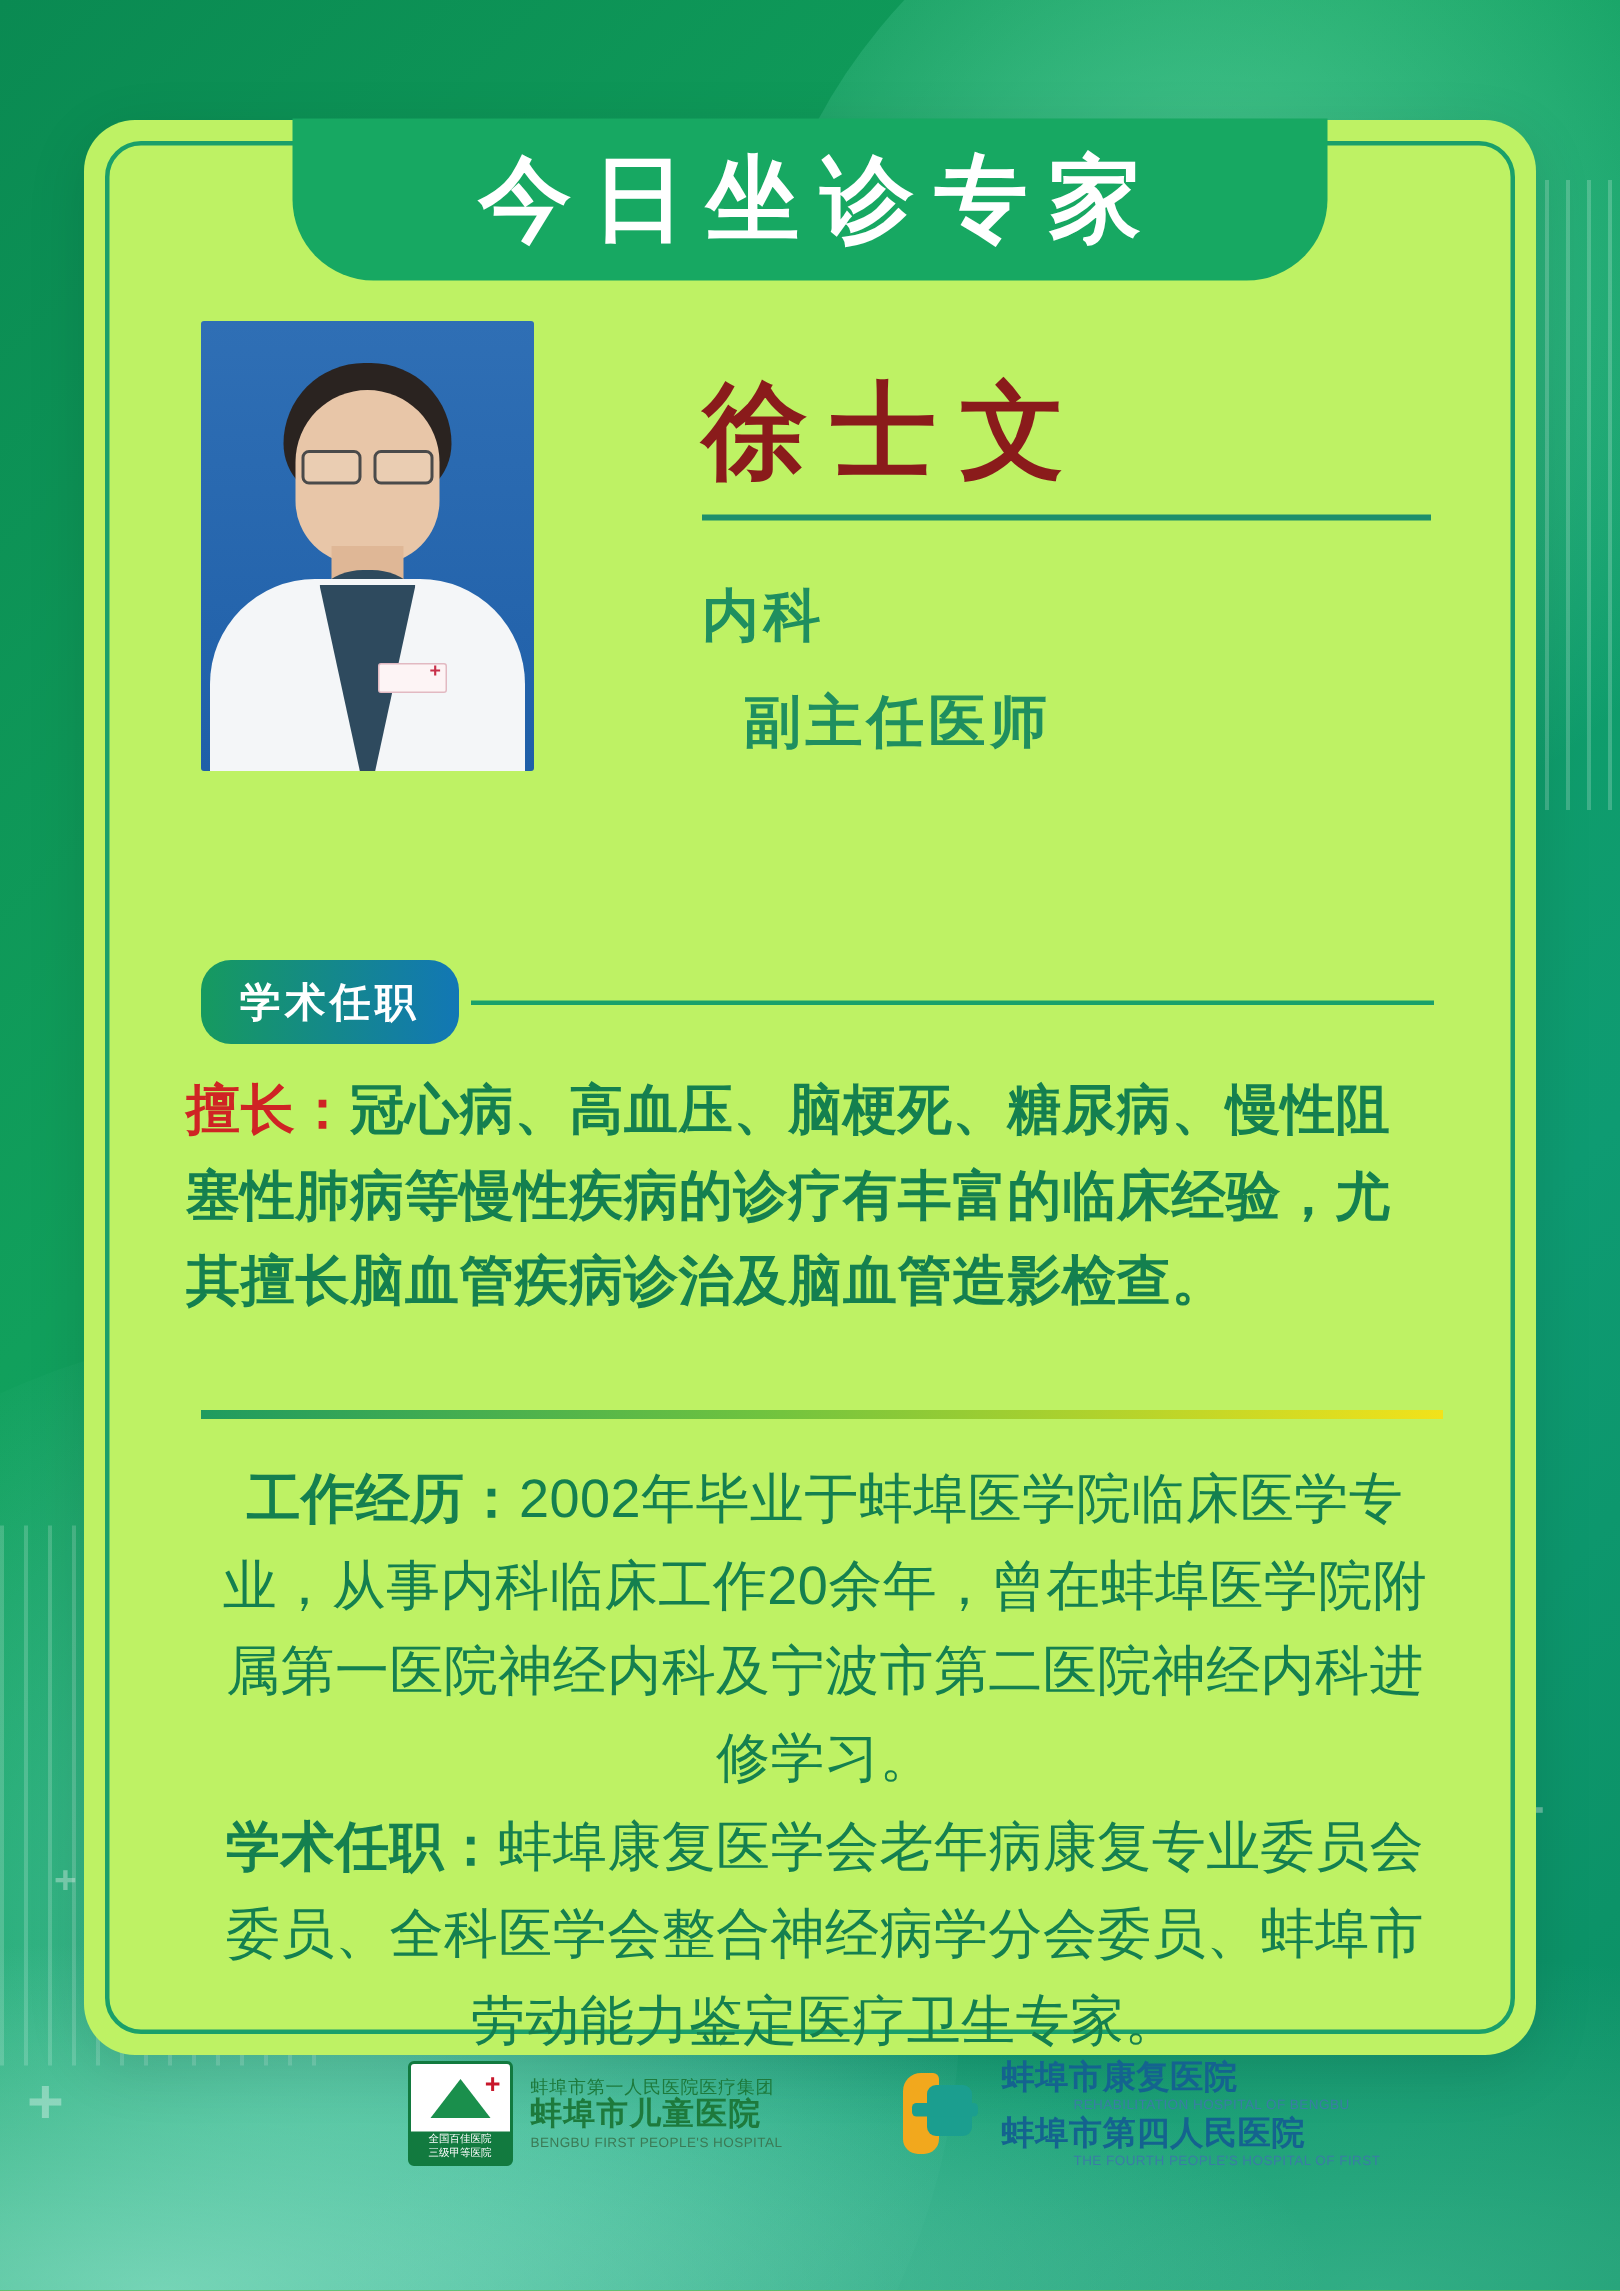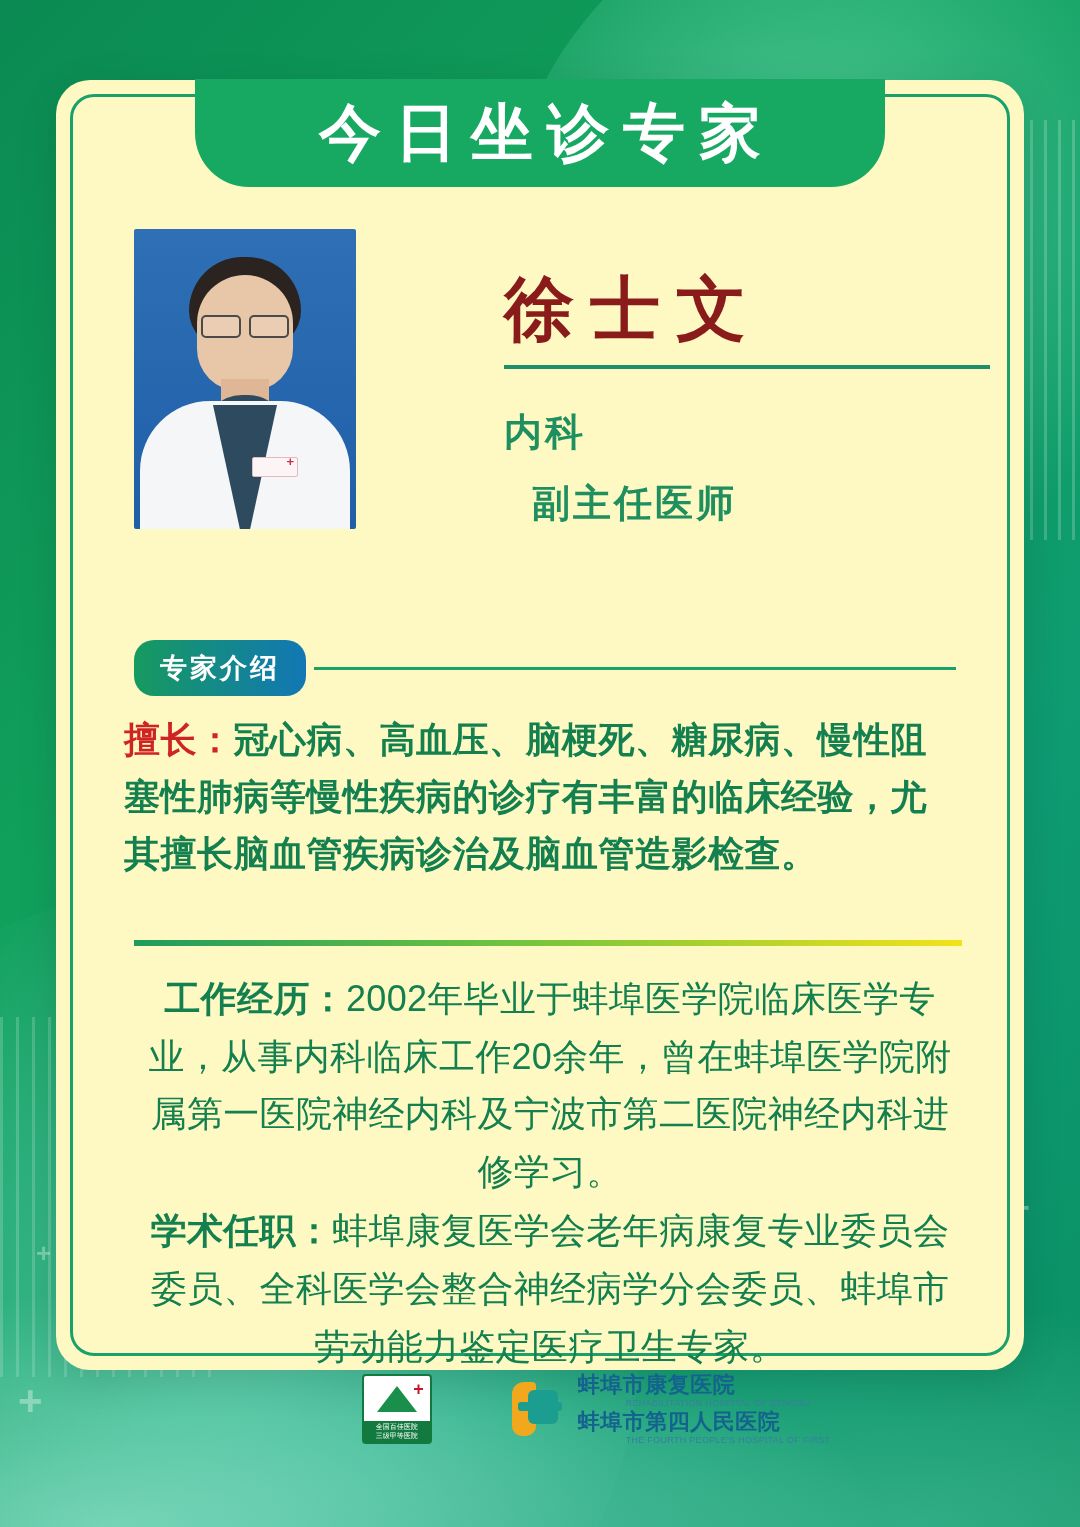--- a/index.html
+++ b/index.html
@@ -74,21 +74,21 @@
     line-height: 1;
   }
 
   
   .card {
     position: absolute;
     left: 56px;
     top: 80px;
     width: 968px;
     height: 1290px;
-    background: #fef9c3;
+    background: #bef264;
     border-radius: 34px;
     box-shadow: 0 10px 40px rgba(0,0,0,0.12);
   }
   .card-inner-border {
     position: absolute;
     inset: 14px;
     border: 3px solid #1aa06a;
     border-radius: 24px;
     pointer-events: none;
   }
@@ -113,25 +113,24 @@
     font-weight: bold;
     letter-spacing: 14px;
     text-indent: 14px;
     font-family: "DejaVu Sans", "Liberation Sans", sans-serif;
   }
 
   
   .doc-row {
     position: absolute;
     left: 78px;
-    top: 149px;
+    top: 134px;
     width: 820px;
     display: flex;
-    align-items: flex-end;
-    gap: 36px;
+    align-items: center;
   }
   .photo {
     width: 222px;
     height: 300px;
     background: linear-gradient(180deg, #2f6fb5 0%, #1f5fa8 100%);
     border-radius: 2px;
     position: relative;
     overflow: hidden;
     flex: none;
   }
@@ -482,21 +481,21 @@
 
     <div class="doc-meta">
       <div class="doc-name">徐士文</div>
       <div class="name-rule"></div>
       <div class="doc-dept">内科</div>
       <div class="doc-title">副主任医师</div>
     </div>
   </div>
 
   <div class="section-head">
-    <div class="section-tag">专家介绍</div>
+    <div class="section-tag">学术任职</div>
     <div class="section-line"></div>
   </div>
 
   <div class="specialty">
     <span class="label">擅长：</span><span>冠心病、高血压、脑梗死、糖尿病、慢性阻塞性肺病等慢性疾病的诊疗有丰富的临床经验，尤其擅长脑血管疾病诊治及脑血管造影检查。</span>
   </div>
 
   <div class="divider"></div>
 
   <div class="experience">
@@ -510,20 +509,25 @@
 
   <div class="footer">
     <div class="logo-block">
       <div class="logo-mark-a">
         <div class="tri"></div>
         <div class="cross">+</div>
         <div class="cap">
           <div>全国百佳医院</div>
           <div>三级甲等医院</div>
         </div>
+      </div>
+      <div class="logo-text">
+        <div class="logo-cn-top">蚌埠市第一人民医院医疗集团</div>
+        <div class="logo-cn-main">蚌埠市儿童医院</div>
+        <div class="logo-en">BENGBU FIRST PEOPLE'S HOSPITAL</div>
       </div>
     </div>
 
     <div class="logo-block">
       <div class="logo-mark-b">
         <div class="fig"></div>
         <div class="arm"></div>
       </div>
       <div class="logo-text">
         <div class="logo-cn-top blue">蚌埠市康复医院</div>

